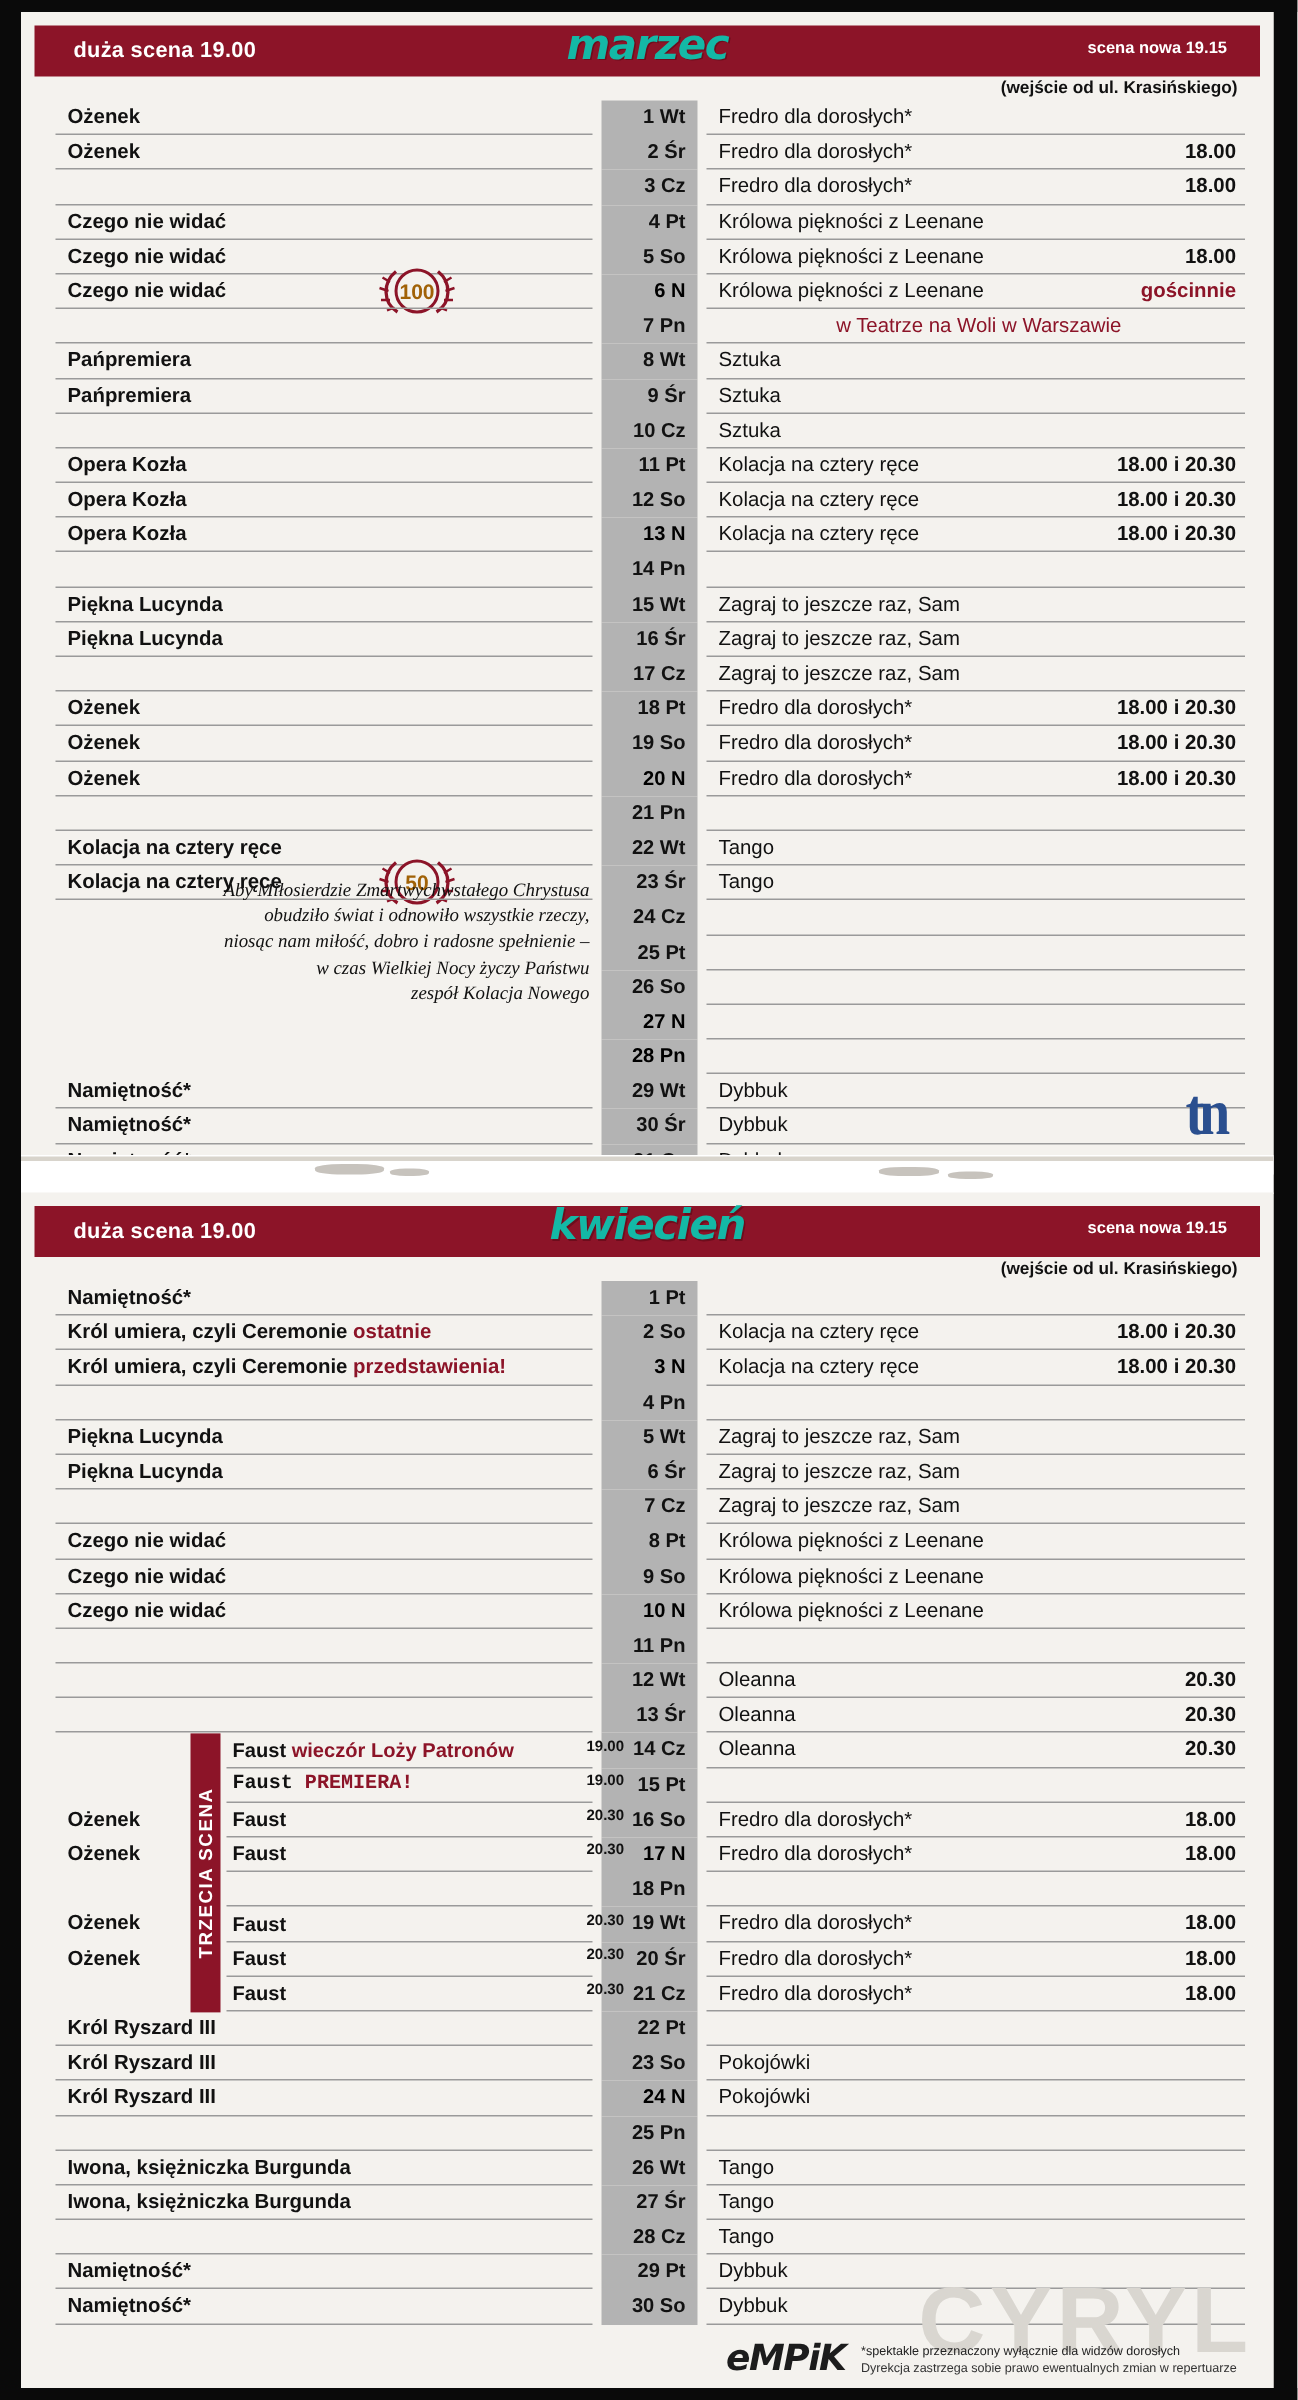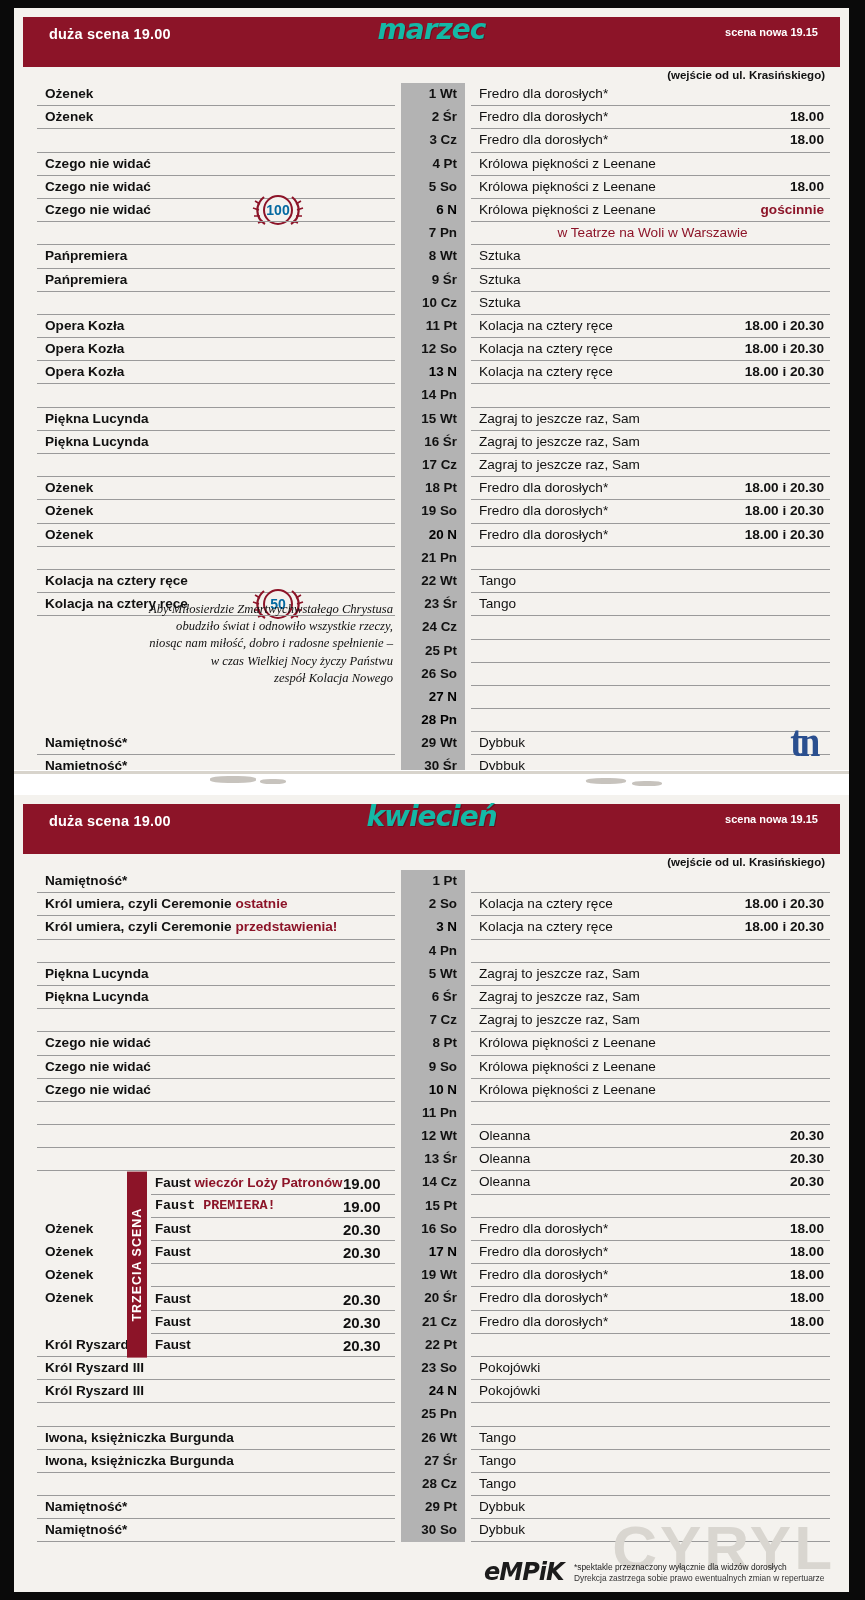--- a/index.html
+++ b/index.html
@@ -33,21 +33,21 @@
     left: 14px;
     width: 835px;
     background: #f4f2ee;
   }
   #sheet-march { top: 8px; height: 775px; }
   #sheet-april { top: 795px; height: 797px; }
 
   
   .header {
     position: relative;
-    height: 50px;
+    height: 34px;
     background: #8c1428;
     margin: 9px 9px 0 9px;
     color: #ffffff;
   }
   .header .left {
     position: absolute; left: 26px; top: 9px;
     font-size: 14.5px; font-weight: bold;
     letter-spacing: .2px;
   }
   .header .right {
@@ -155,21 +155,21 @@
   
   .medal {
     position: absolute;
     width: 54px; height: 38px;
   }
   .medal .circ {
     position: absolute; left: 12px; top: 0;
     width: 30px; height: 30px;
     border-radius: 50%;
     border: 2px solid #8c1428;
-    color: #0369a1;
+    color: #a16207;
     font-size: 14px; font-weight: bold;
     display: flex; align-items: center; justify-content: center;
     background: #f4f2ee;
   }
   .medal svg { position: absolute; left: 0; top: -3px; }
 
   
   .vlabel {
     position: absolute;
     background: #8c1428;
@@ -185,23 +185,24 @@
     justify-content: center;
   }
   .faust-col {
     position: absolute;
     font-size: 13.4px;
     font-weight: bold;
     color: #111;
   }
   .faust-time {
     position: absolute;
-    font-size: 15px;
+    font-size: 10px;
     font-weight: bold;
     color: #111;
+    margin-left: 48px;
   }
 
   
   .tn-logo {
     position: absolute;
     right: 30px; bottom: 16px;
     font-family: "Liberation Serif", serif;
     font-size: 44px;
     color: #2a4f8f;
     font-weight: bold;
@@ -923,20 +924,31 @@
           <div class="col-left">
             <div class="title">Ożenek</div>
             <div class="rule" style="left: 128px;"></div>
           </div>
           <div class="col-date">
             <div class="datelabel red">17 N</div>
           </div>
           <div class="col-right">
             <div class="rtitle">Fredro dla dorosłych*</div>
             <div class="rtime">18.00</div>
+            <div class="rule"></div>
+          </div>
+        </div>
+        <div class="row">
+          <div class="col-left">
+            <div class="rule" style="left: 128px;"></div>
+          </div>
+          <div class="col-date">
+            <div class="datelabel">18 Pn</div>
+          </div>
+          <div class="col-right">
             <div class="rule"></div>
           </div>
         </div>
         <div class="row">
           <div class="col-left">
             <div class="title">Ożenek</div>
             <div class="rule" style="left: 128px;"></div>
           </div>
           <div class="col-date">
             <div class="datelabel">19 Wt</div>

